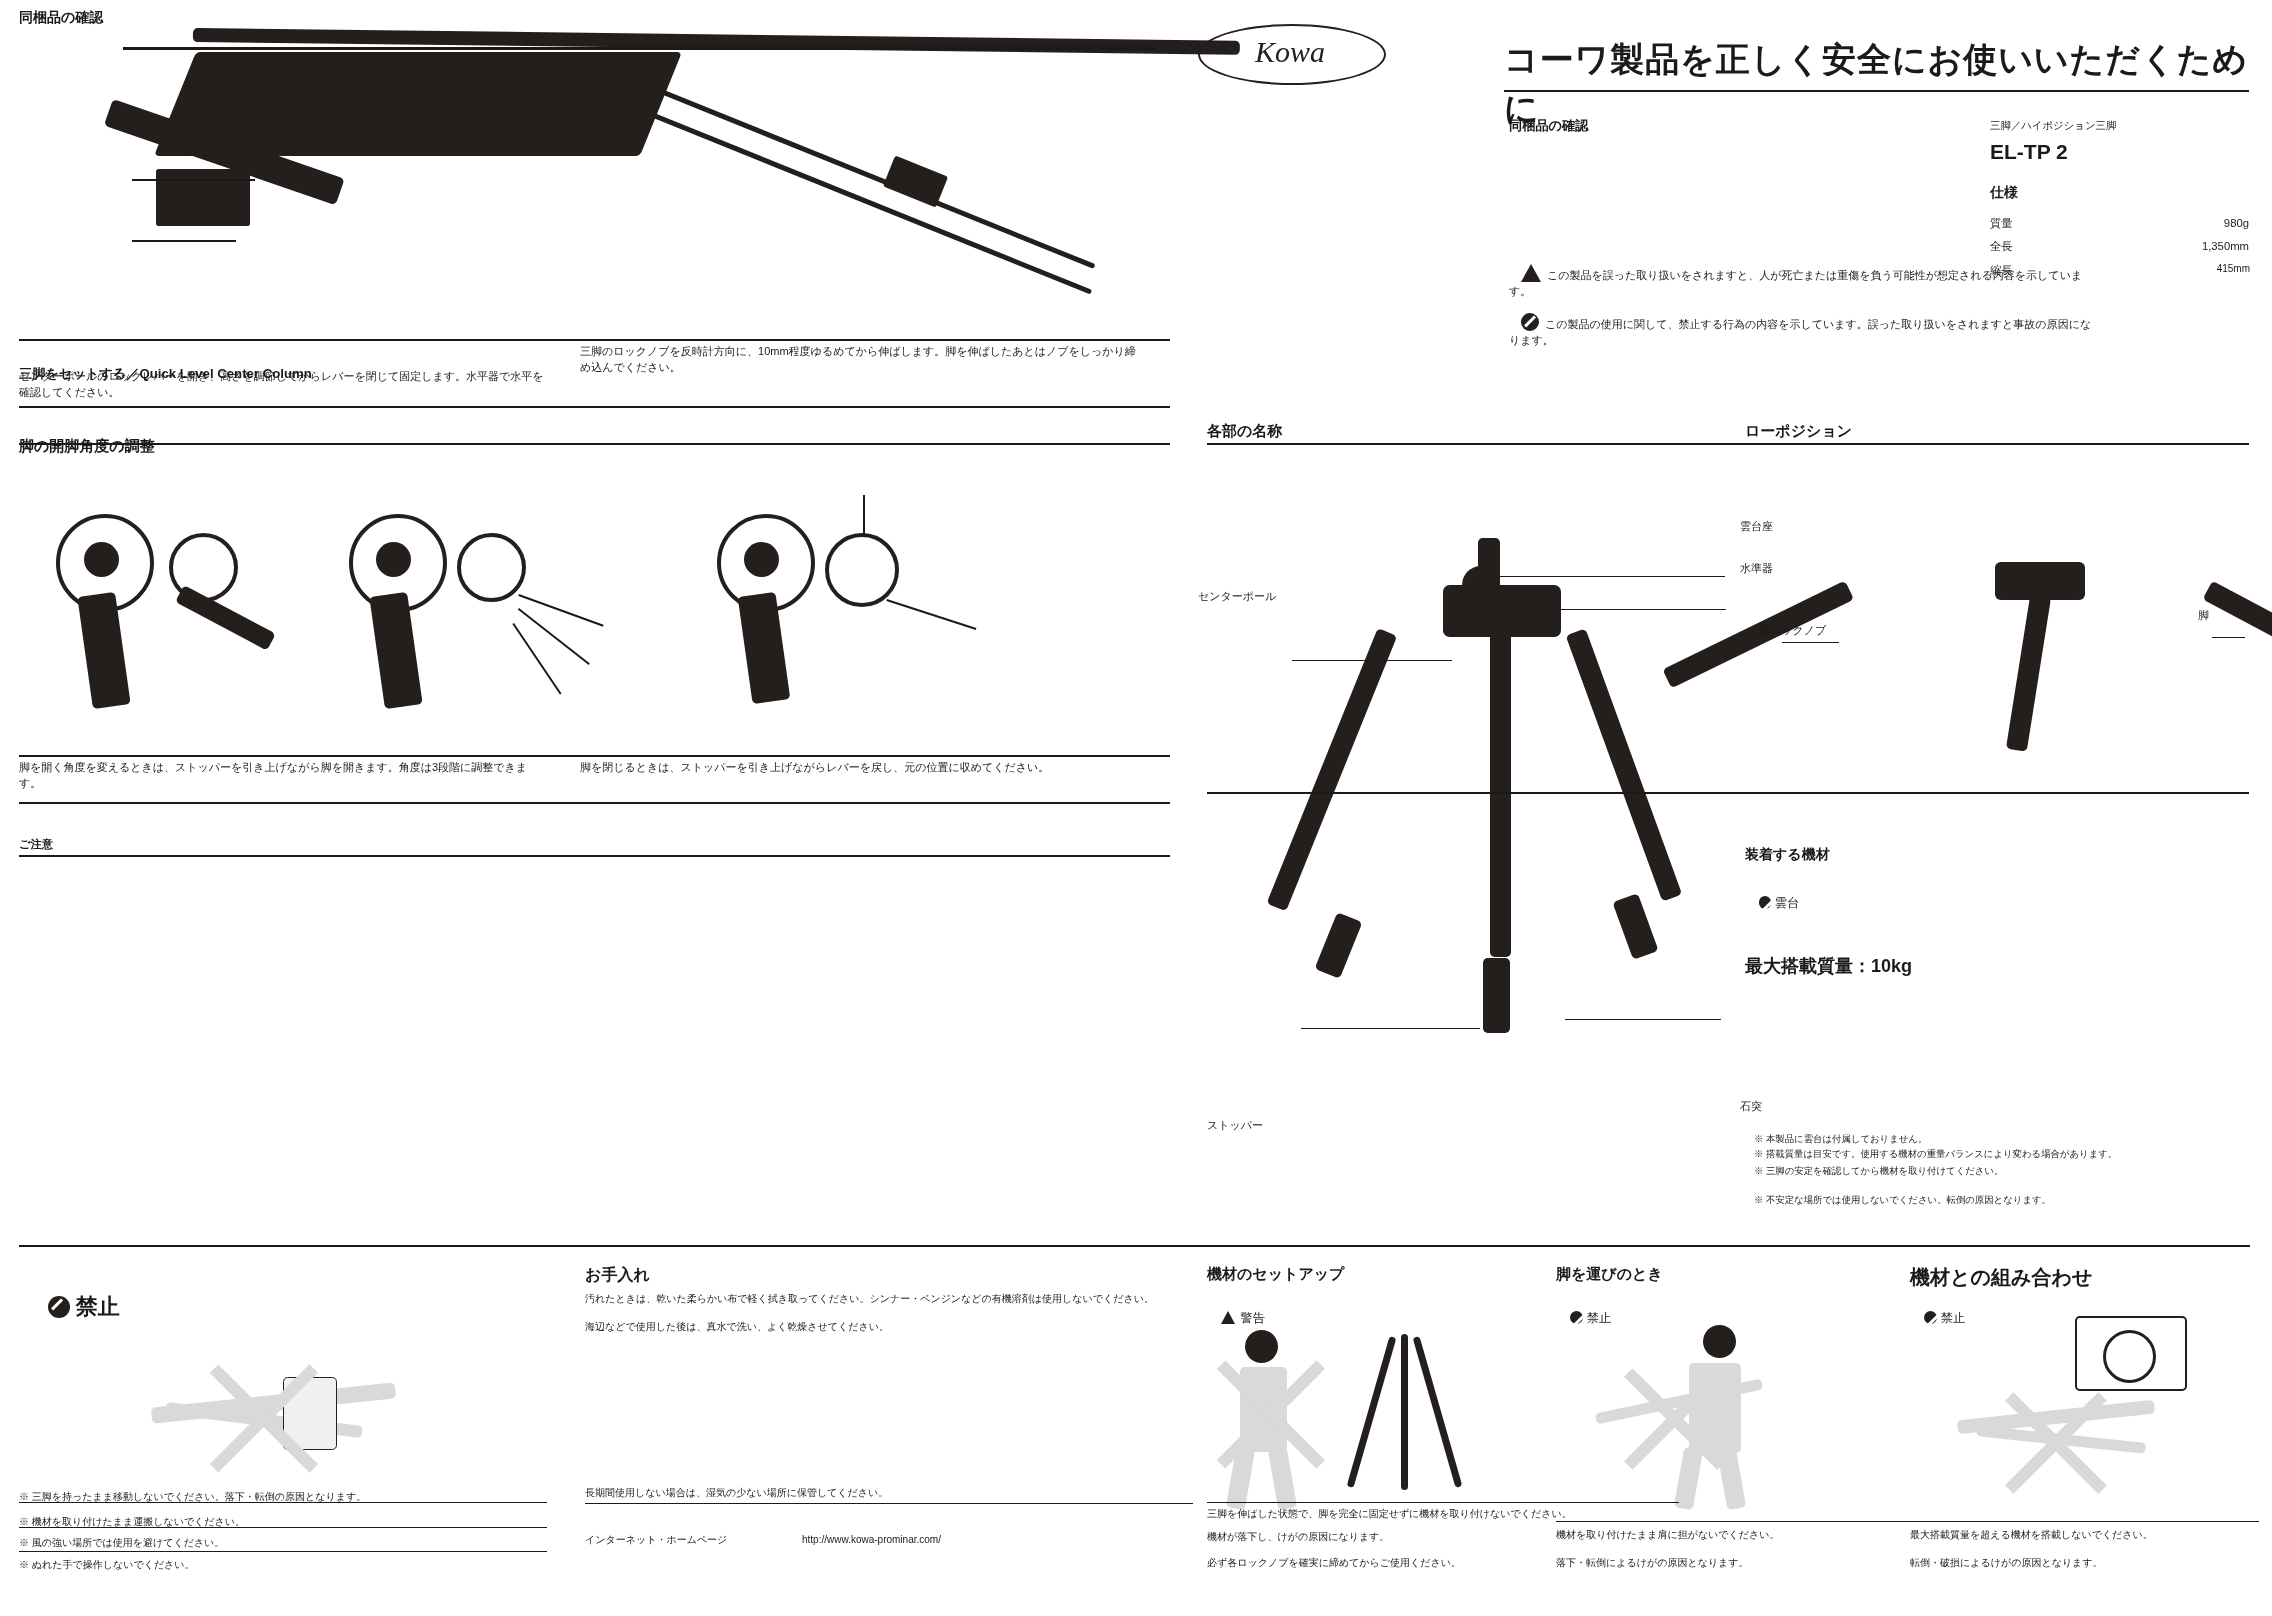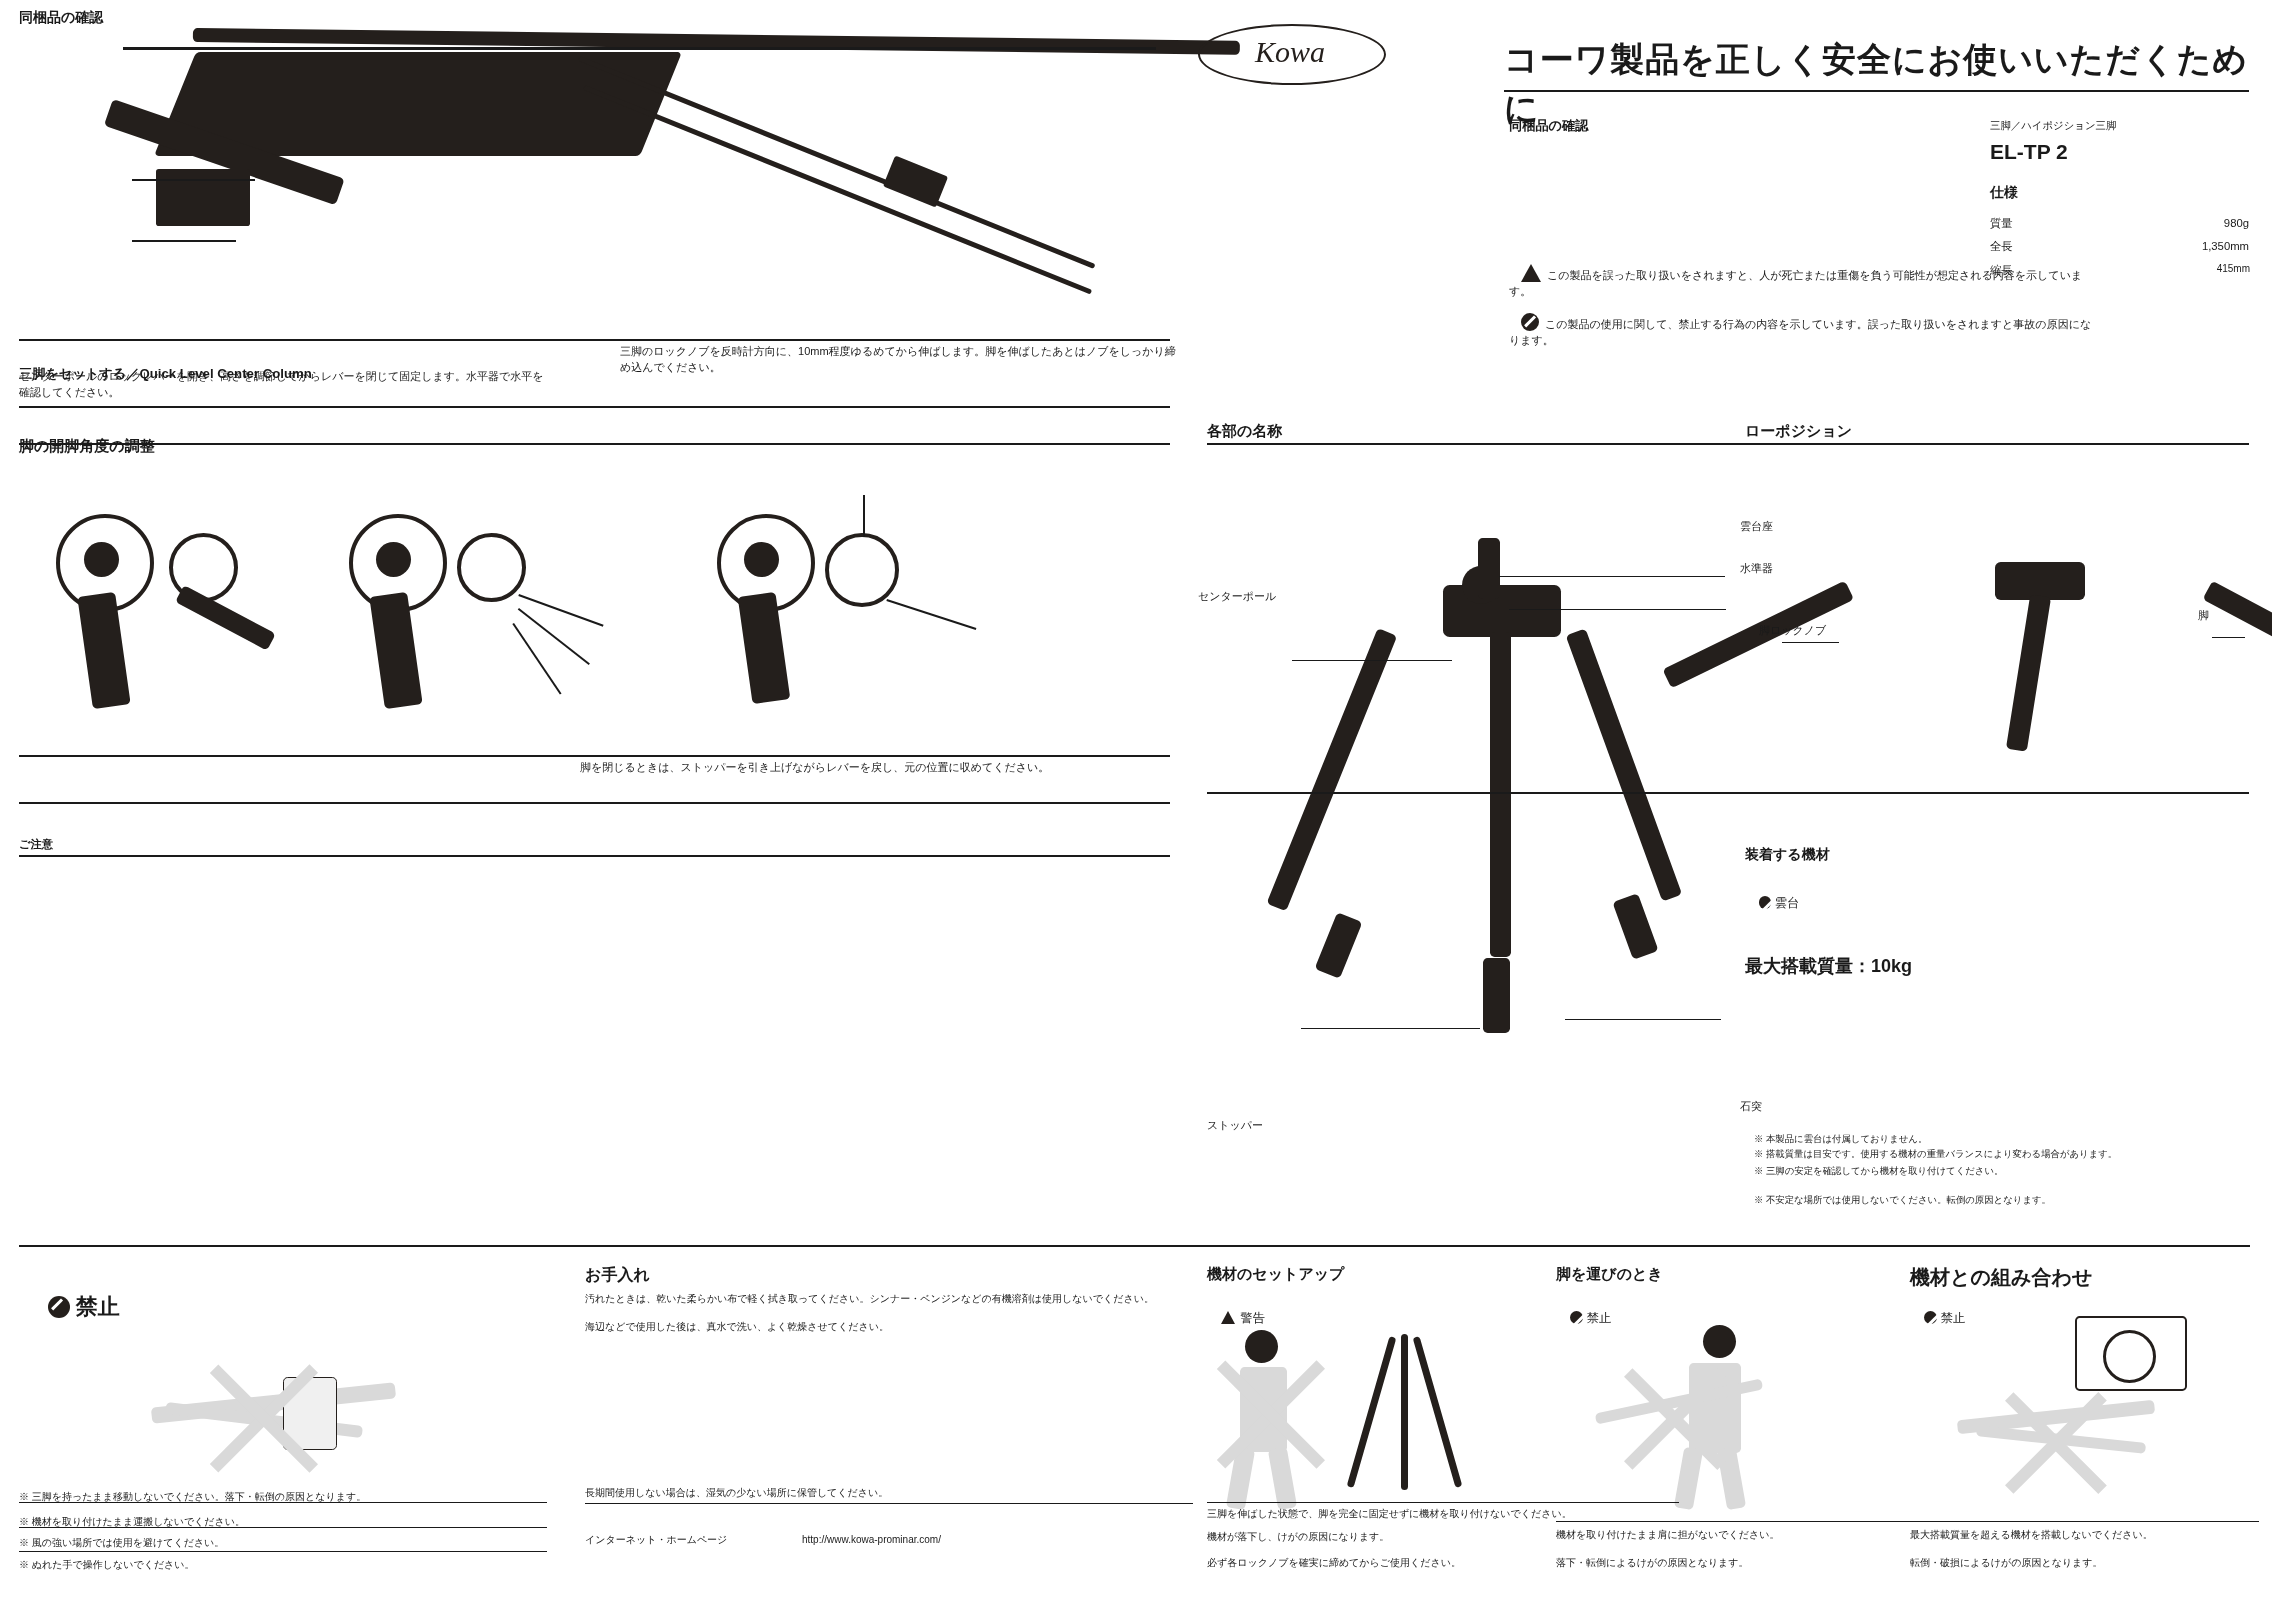--- a/index.html
+++ b/index.html
@@ -195,21 +195,21 @@
 
   <div class="txt" style="left:1990px; top:262px; font-size:11.3px;">縮長</div>
   <div class="txt" style="left:2179px; top:262px; font-size:10px; text-align:right; width:71px;">415mm</div>
 
   <div class="rule" style="left:19px; top:339px; width:1151px; height:1.9px;"></div>
 
   <div class="txt hdr" style="left:19px; top:344px; width:556px; font-size:13.2px;margin-top:20px;">三脚をセットする／Quick Level Center Column</div>
 
   <div class="txt" style="left:19px; top:369px; width:528px; font-size:11px;">センターポールのロックレバーを開き、高さを調節してからレバーを閉じて固定します。水平器で水平を確認してください。</div>
 
-  <div class="txt" style="left:580px; top:344px; width:566px; font-size:11px;margin-left:40px;">三脚のロックノブを反時計方向に、10mm程度ゆるめてから伸ばします。脚を伸ばしたあとはノブをしっかり締め込んでください。</div>
+  <div class="txt" style="left:580px; top:344px; width:566px; font-size:11px;">三脚のロックノブを反時計方向に、10mm程度ゆるめてから伸ばします。脚を伸ばしたあとはノブをしっかり締め込んでください。</div>
 
   <div class="rule" style="left:19px; top:406px; width:1151px; height:1.9px;"></div>
 
   <div class="txt hdr" style="left:19px; top:435px; font-size:15px;">脚の開脚角度の調整</div>
   <div class="rule" style="left:19px; top:443px; width:1151px; height:2.4px;"></div>
 
   <div style="position:absolute; left:28px; top:500px; width:245px; height:198px;">
     <div class="circ" style="left:28px; top:14px; width:90px; height:90px;"></div>
     <div class="circ-fill" style="left:56px; top:42px; width:35px; height:35px;"></div>
     <div class="circ" style="left:141px; top:33px; width:61px; height:61px;"></div>
@@ -231,20 +231,21 @@
     <div class="circ" style="left:19px; top:28px; width:90px; height:90px;"></div>
     <div class="circ-fill" style="left:46px; top:56px; width:35px; height:35px;"></div>
     <div class="circ" style="left:127px; top:47px; width:66px; height:66px;"></div>
     <div class="leg" style="left:47px; top:108px; width:38px; height:108px; transform:rotate(-8deg);"></div>
     <div class="rule" style="left:165px; top:9.4px; width:2.4px; height:42px;"></div>
     <div class="rule" style="left:189px; top:113px; width:94px; height:2.4px; transform:rotate(18deg); transform-origin:left top;"></div>
   </div>
 
   <div class="rule" style="left:19px; top:755px; width:1151px; height:1.9px;"></div>
 
+  <div class="txt" style="left:19px; top:760px; width:509px; font-size:11px;">脚を開く角度を変えるときは、ストッパーを引き上げながら脚を開きます。角度は3段階に調整できます。</div>
 
   <div class="txt" style="left:580px; top:760px; width:547px; font-size:11px;">脚を閉じるときは、ストッパーを引き上げながらレバーを戻し、元の位置に収めてください。</div>
 
   <div class="rule" style="left:19px; top:802px; width:1151px; height:1.9px;"></div>
 
   <div class="txt hdr" style="left:19px; top:836px; font-size:11.3px;">ご注意</div>
 
   <div class="rule" style="left:19px; top:855px; width:1151px; height:1.9px;"></div>
 
   <div class="txt hdr" style="left:1207px; top:420px; font-size:15px;">各部の名称</div>

